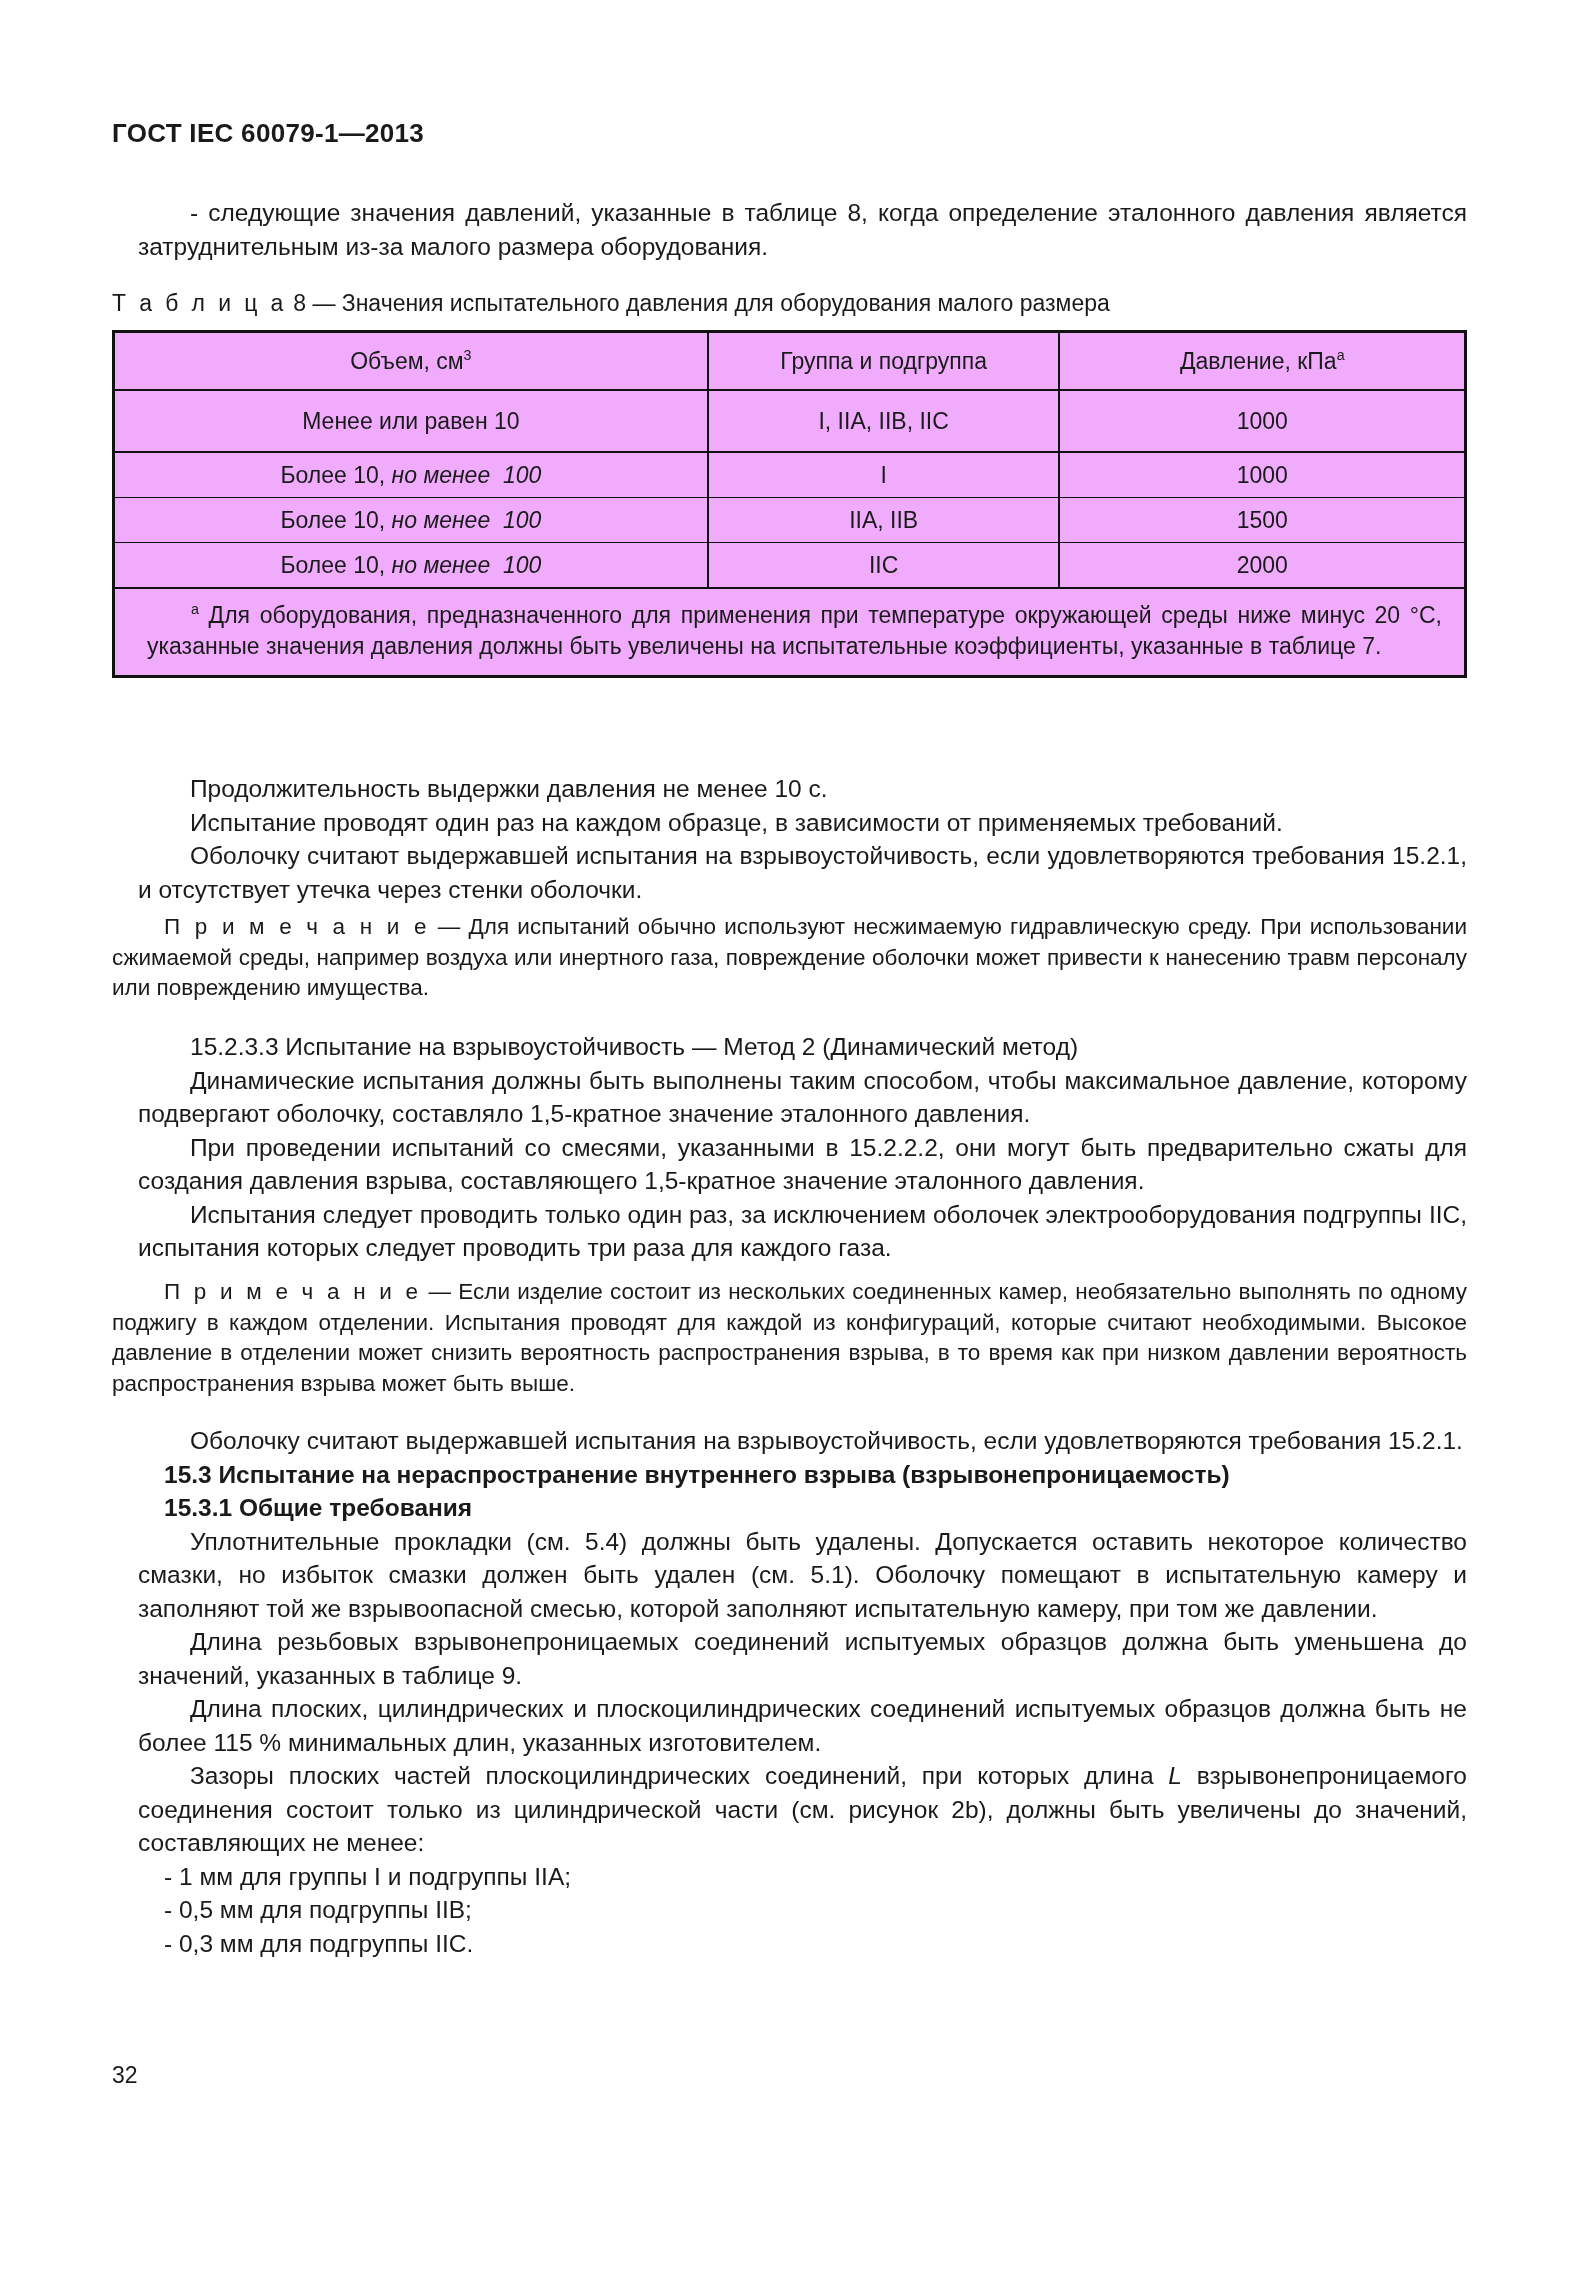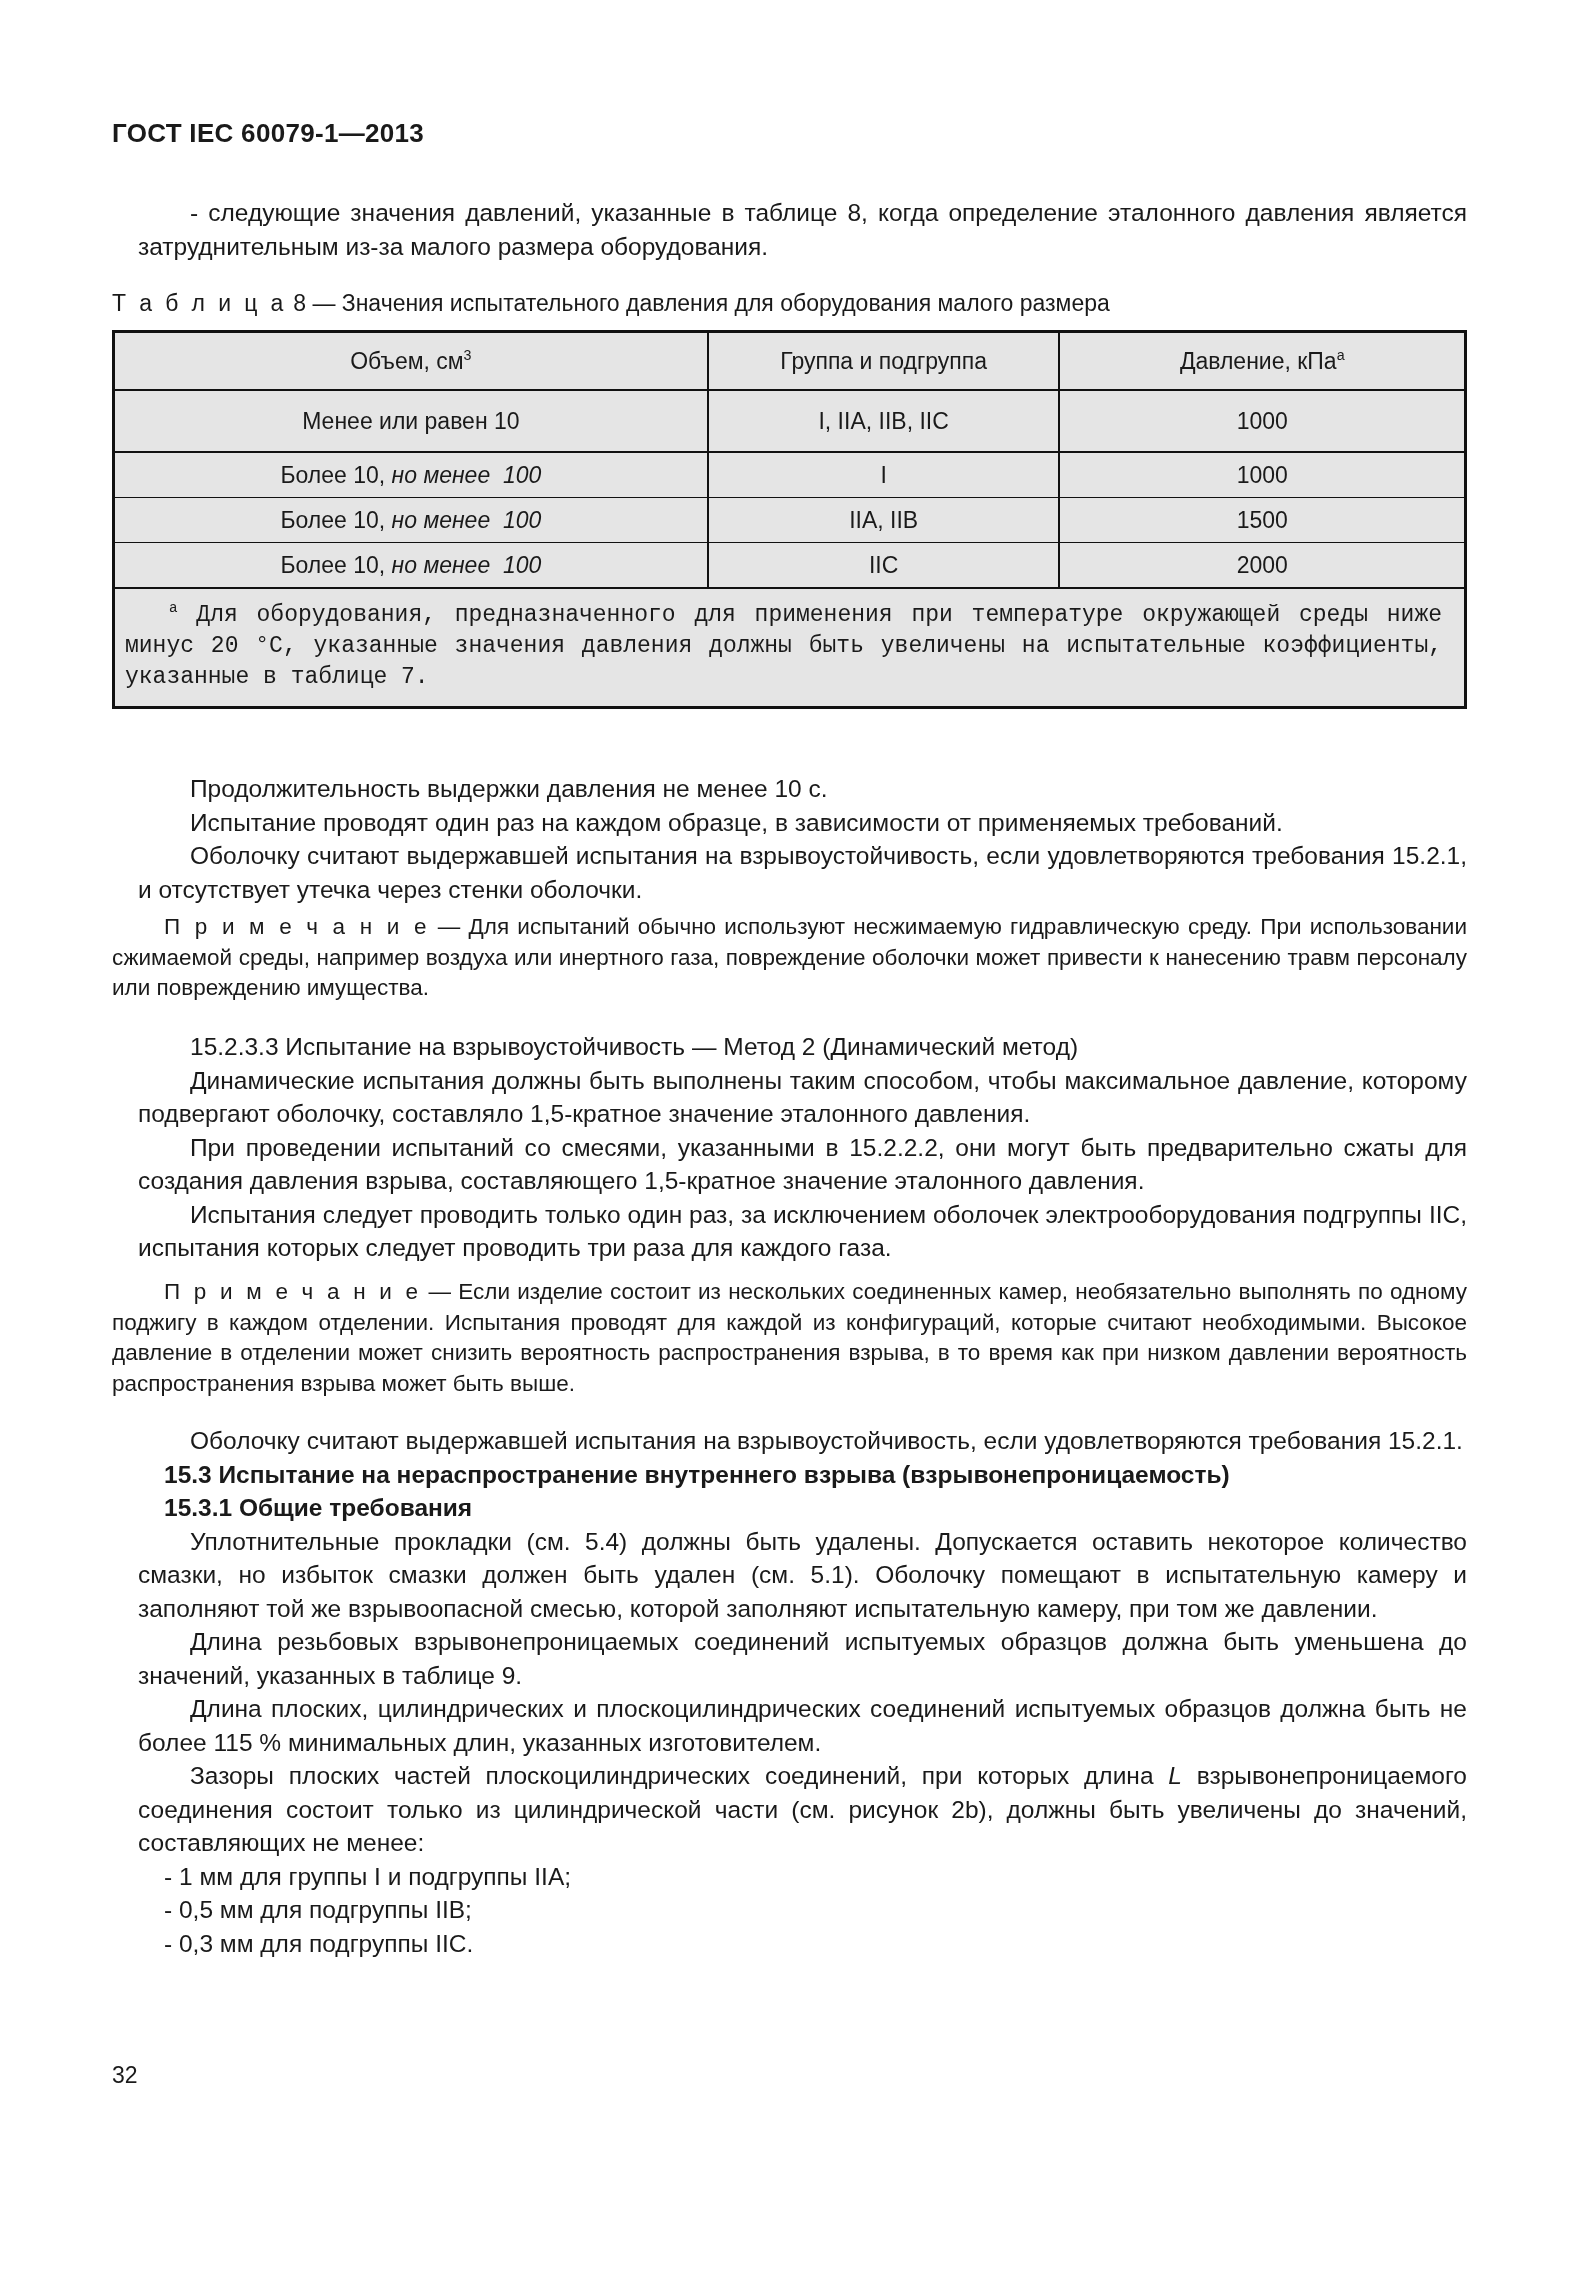--- a/index.html
+++ b/index.html
@@ -64,21 +64,21 @@
   }
 
   
   .tbl-wrap {
     position: absolute;
     left: 112px;
     top: 330px;
     width: 1355px;
     border: 3px solid #111;
     box-sizing: border-box;
-    background: #e5e5e5;
+    background: #f0abfc;
   }
   table.t8 {
     border-collapse: collapse;
     width: 100%;
     table-layout: fixed;
   }
   table.t8 td, table.t8 th {
     border-left: 2px solid #111;
     border-bottom: 1.5px solid #111;
     font-weight: normal;
@@ -105,23 +105,22 @@
   .col-a { width: 44.0%; }
   .col-b { width: 26.0%; }
   .col-c { width: 30.0%; margin-left: 23px; }
   .it { font-style: italic; text-align: right; }
   sup { font-size: 0.62em; vertical-align: super; line-height: 0; }
 
   .tbl-note {
     font-size: 23px;
     line-height: 31px;
     text-align: justify;
-    padding: 11px 22px 13px 10px;
+    padding: 11px 22px 13px 32px;
     box-sizing: border-box;
-    font-family: Liberation Mono, monospace;
   }
   .tbl-note .firstline { text-indent: 44px; }
 
   
   .note {
     font-size: 22.5px;
     line-height: 30.5px;
     text-align: justify;
     text-indent: 52px;
   }

